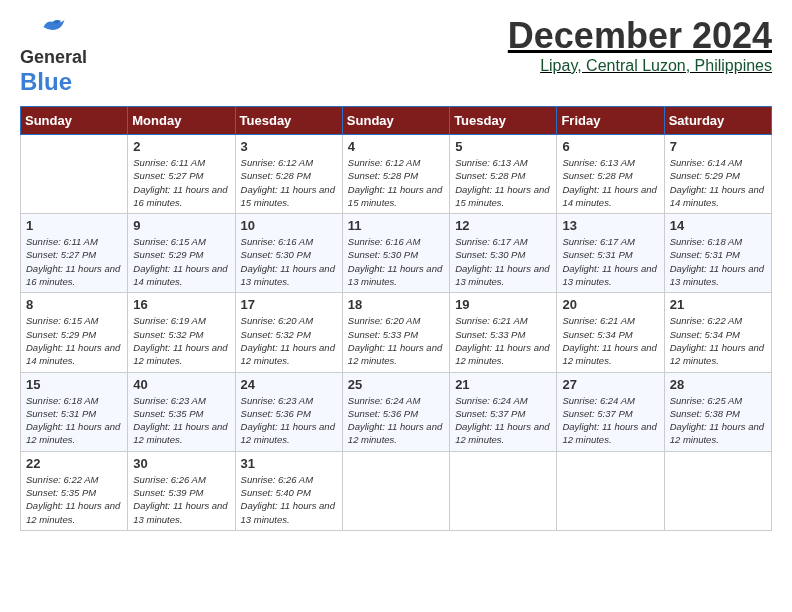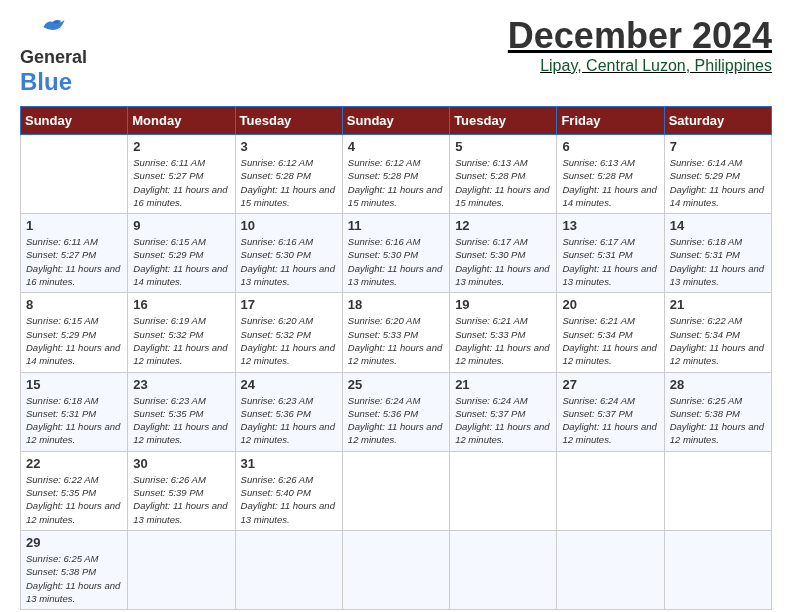--- a/index.html
+++ b/index.html
@@ -246,21 +246,21 @@
         </td>
       </tr>
       <tr>
         <td>
           <span class="day-number">15</span>
           <div class="day-info" style="white-space: pre-line;">Sunrise: 6:18 AM
 Sunset: 5:31 PM
 Daylight: 11 hours and 12 minutes.</div>
         </td>
         <td>
-          <span class="day-number">23</span>
+          <span class="day-number">40</span>
           <div class="day-info" style="white-space: pre-line;">Sunrise: 6:23 AM
 Sunset: 5:35 PM
 Daylight: 11 hours and 12 minutes.</div>
         </td>
         <td>
           <span class="day-number">24</span>
           <div class="day-info" style="white-space: pre-line;">Sunrise: 6:23 AM
 Sunset: 5:36 PM
 Daylight: 11 hours and 12 minutes.</div>
         </td>
@@ -301,33 +301,19 @@
           <div class="day-info" style="white-space: pre-line;">Sunrise: 6:26 AM
 Sunset: 5:39 PM
 Daylight: 11 hours and 13 minutes.</div>
         </td>
         <td>
           <span class="day-number">31</span>
           <div class="day-info" style="white-space: pre-line;">Sunrise: 6:26 AM
 Sunset: 5:40 PM
 Daylight: 11 hours and 13 minutes.</div>
         </td>
-        <td class="empty-cell"></td>
-        <td class="empty-cell"></td>
-        <td class="empty-cell"></td>
-        <td class="empty-cell"></td>
-      </tr>
-      <tr>
-        <td>
-          <span class="day-number">29</span>
-          <div class="day-info" style="white-space: pre-line;">Sunrise: 6:25 AM
-Sunset: 5:38 PM
-Daylight: 11 hours and 13 minutes.</div>
-        </td>
-        <td class="empty-cell"></td>
-        <td class="empty-cell"></td>
         <td class="empty-cell"></td>
         <td class="empty-cell"></td>
         <td class="empty-cell"></td>
         <td class="empty-cell"></td>
       </tr>
     </tbody>
 </table>
 
 </body></html>

